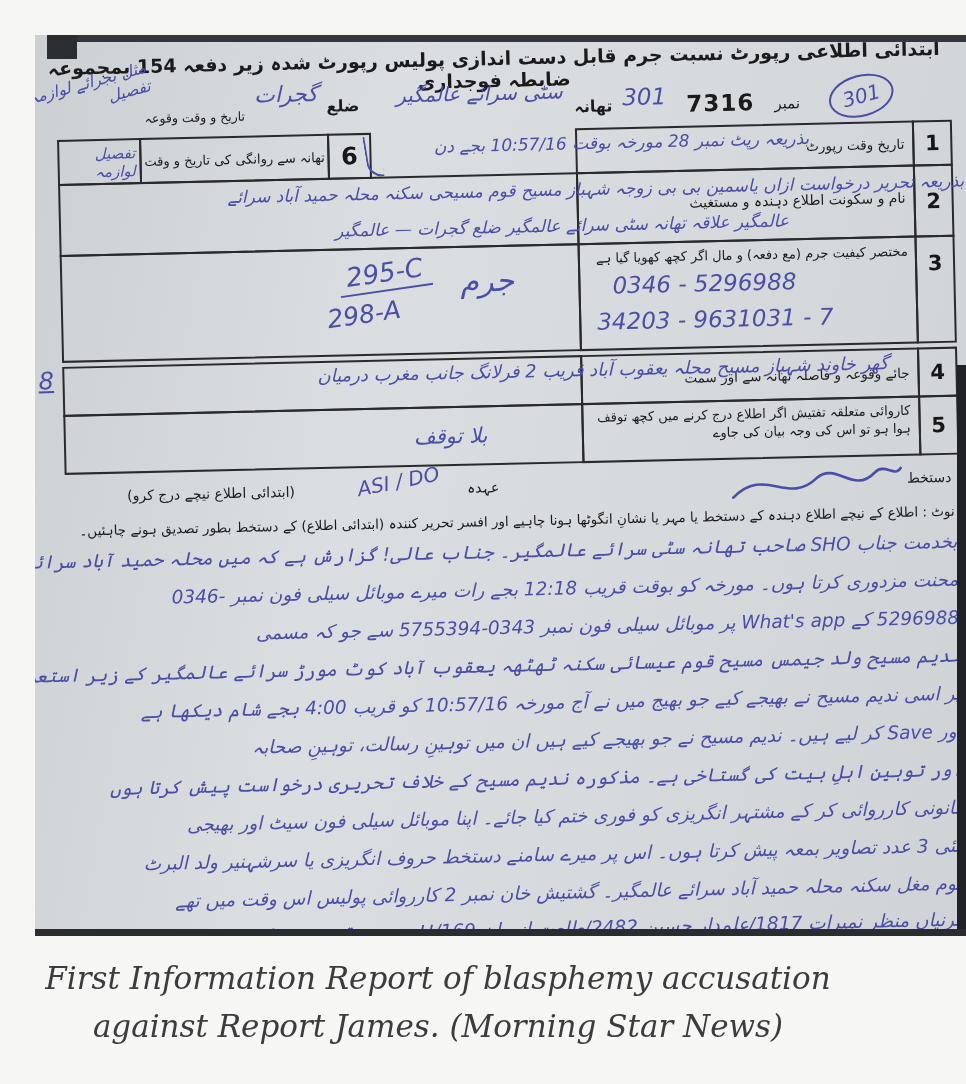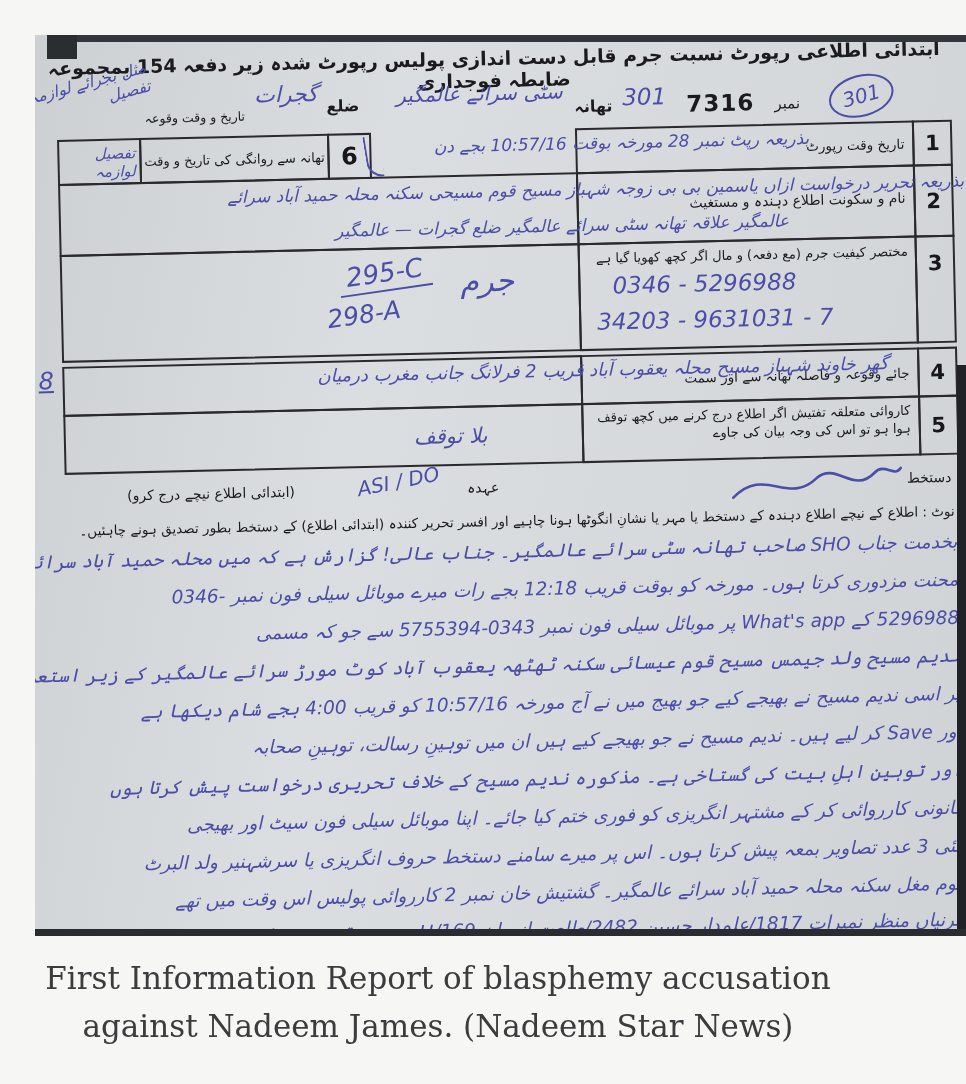--- a/index.html
+++ b/index.html
@@ -45,21 +45,21 @@
     border-bottom:2.5px solid #4a4ea6;border-radius:0 0 0 16px;transform:rotate(-8deg);
   }
   .bodyline{
     position:absolute;left:6px;right:10px;font-size:18.5px;line-height:1.2;
     text-align:right;white-space:nowrap;overflow:visible;
   }
   
   .caption{
     position:absolute;left:0;top:936px;width:876px;height:148px;background:#f6f6f5;
     display:flex;flex-direction:column;align-items:center;justify-content:flex-start;
-    padding-top:18px;box-sizing:border-box;
+    padding-top:18px;box-sizing:border-box;font-style:italic;
   }
   .caption div{
     font-family:"DejaVu Serif",serif;font-size:31px;color:#3c3c3e;line-height:1.55;
     text-align:center;
   }
 </style>
 </head>
 <body>
 
 <div class="photo">
@@ -137,14 +137,14 @@
   </div>
 
   <div class="edge edge-top"></div>
   <div class="edge edge-corner"></div>
   <div class="edge edge-right"></div>
   <div class="edge edge-bottom"></div>
 </div>
 
 <div class="caption">
   <div>First Information Report of blasphemy accusation</div>
-  <div>against Nadeem James. (Nadeem Star News)</div>
+  <div>against Report James. (Morning Star News)</div>
 </div>
 
 </body></html>

